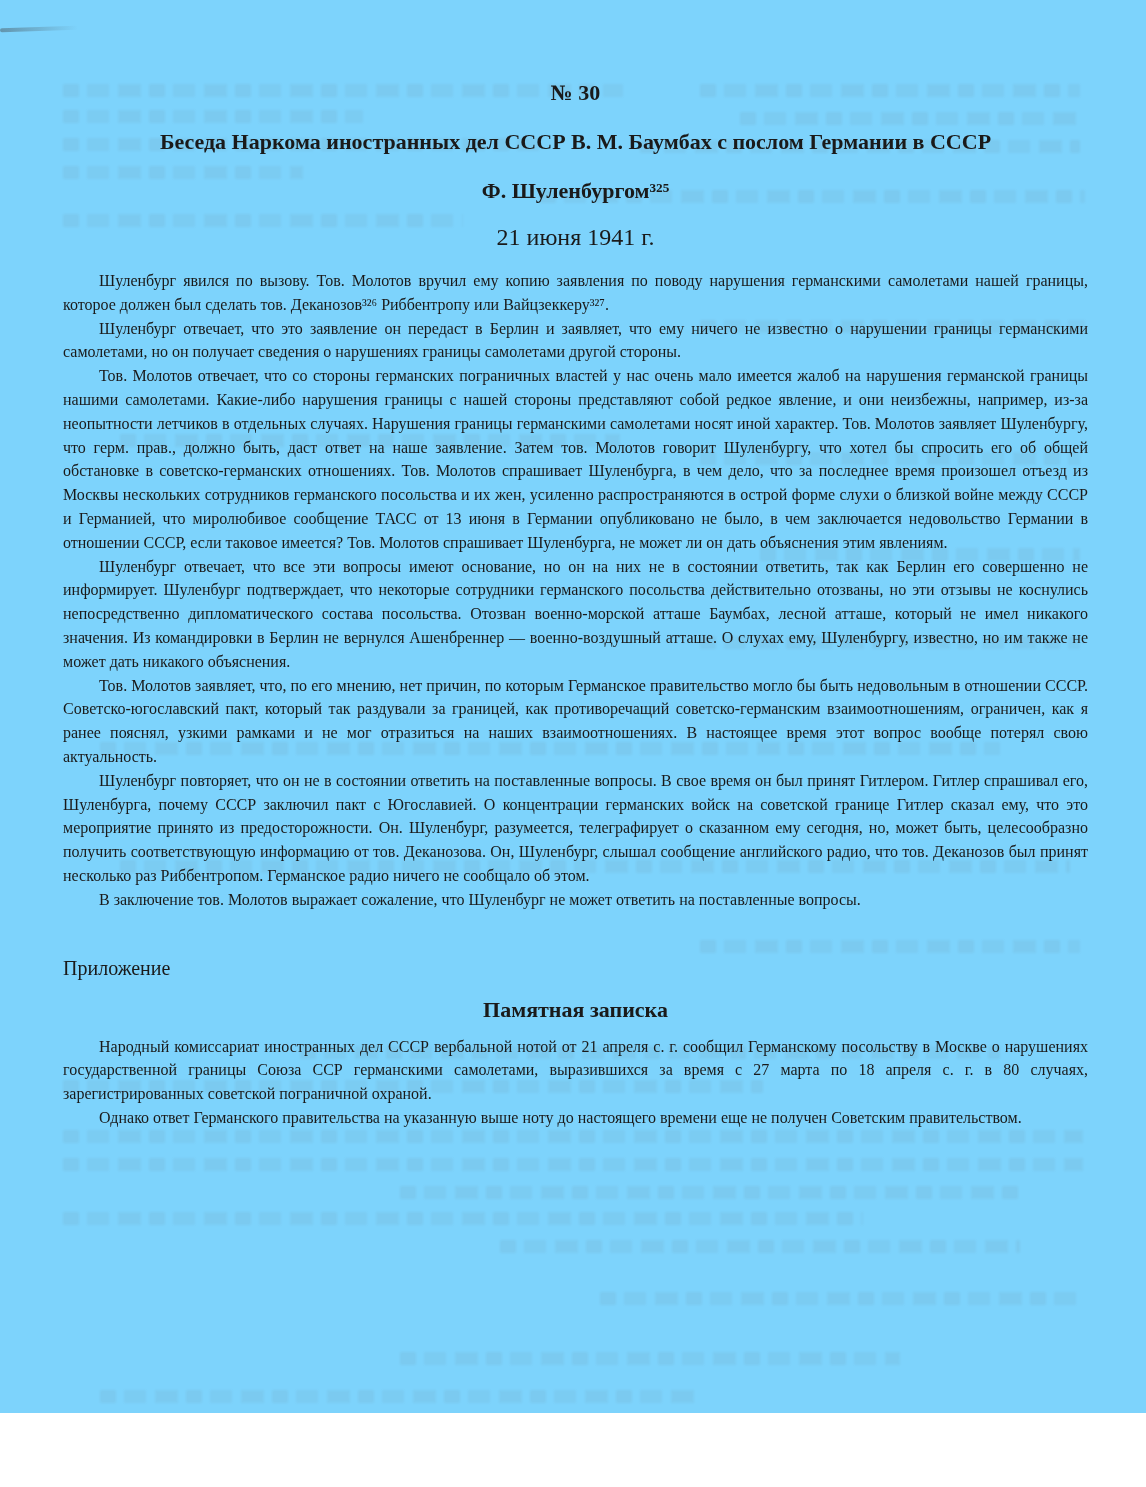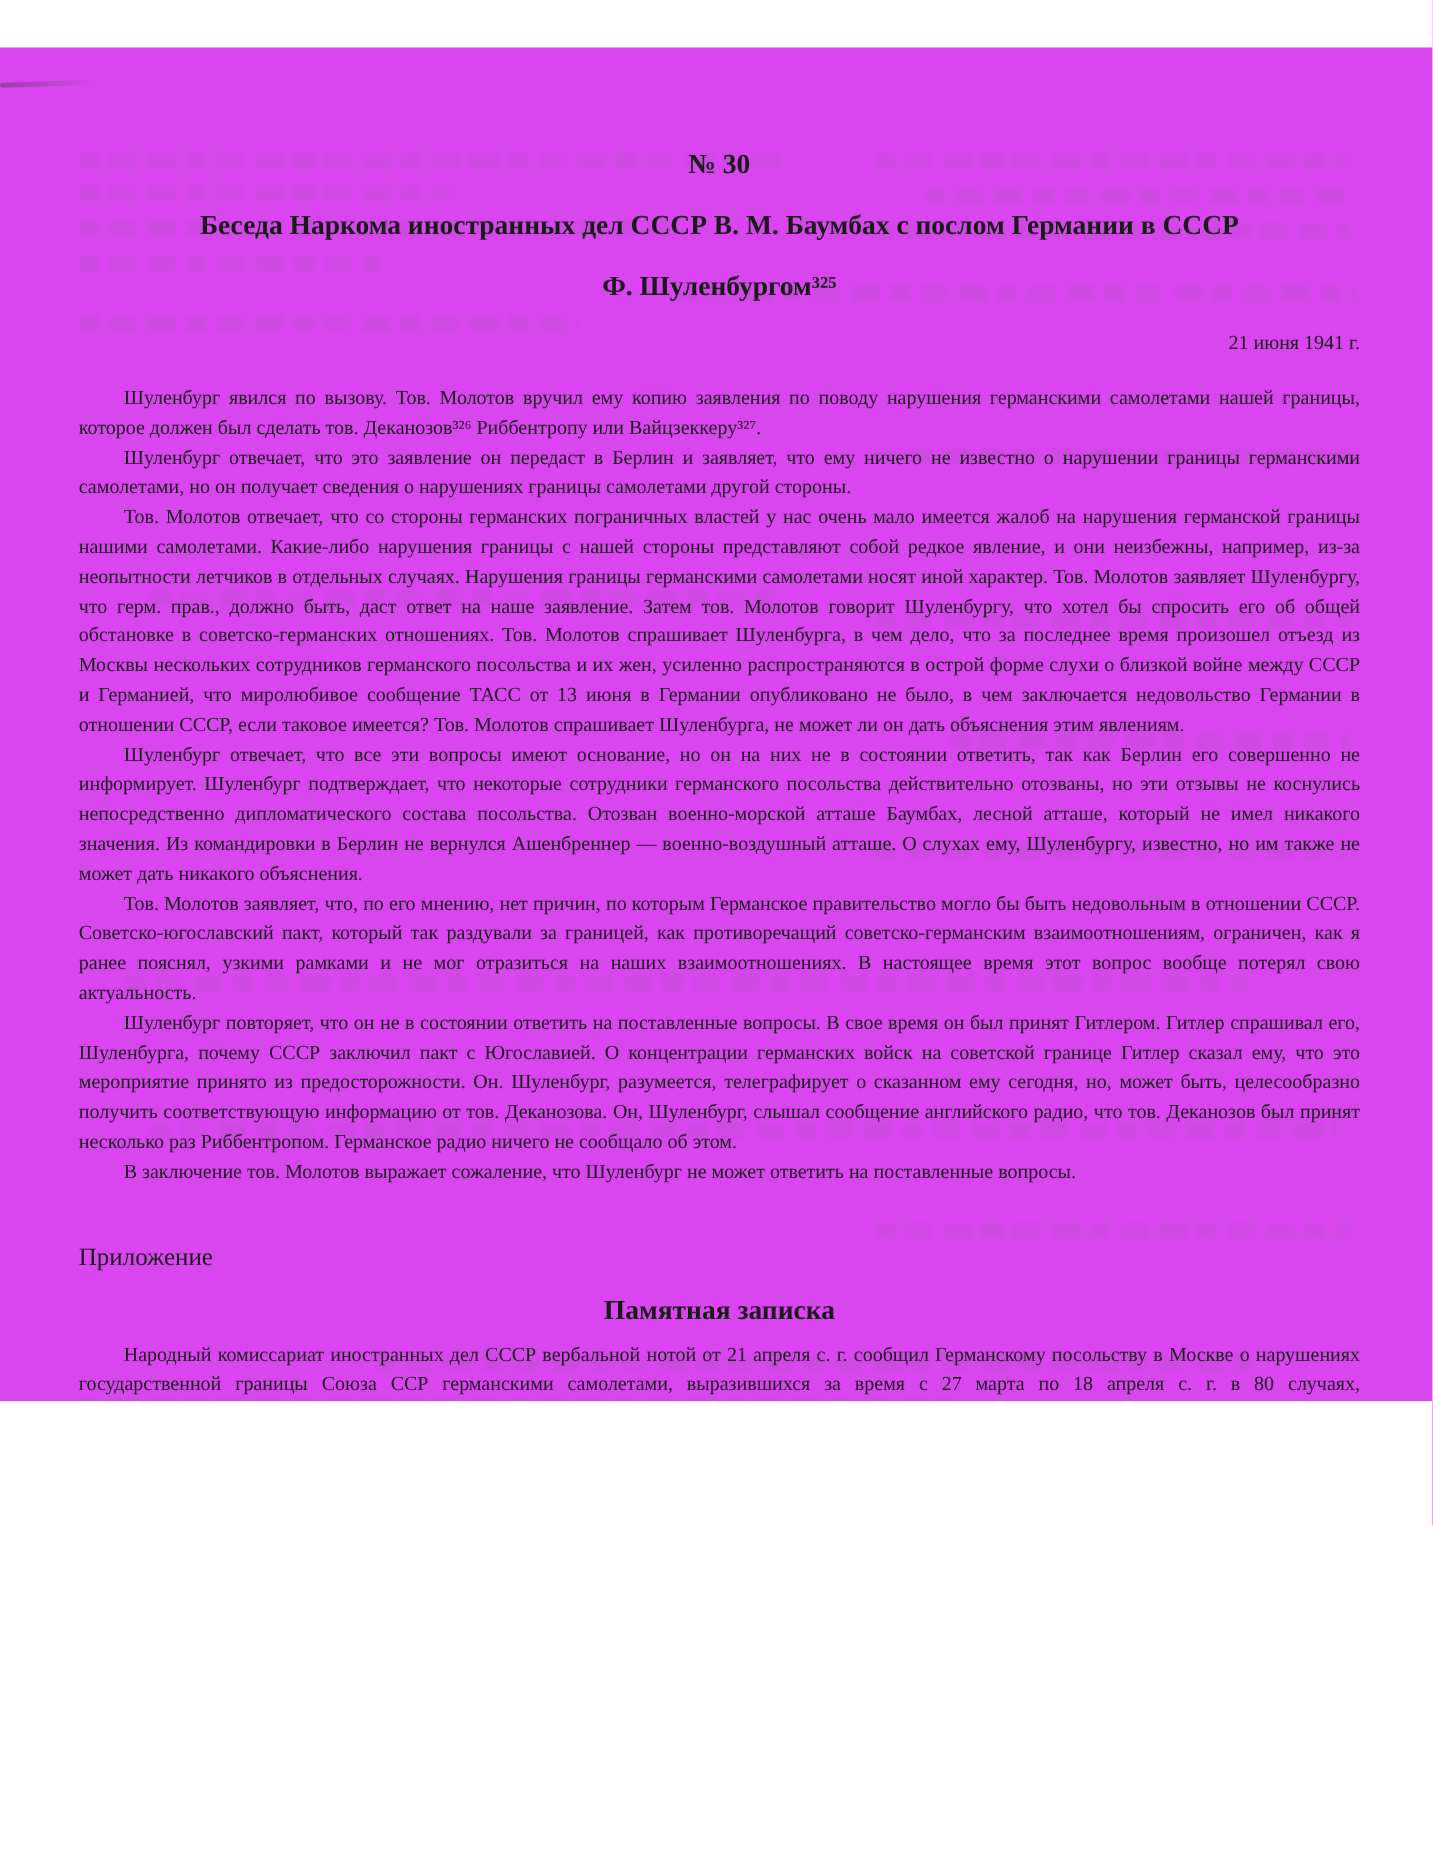--- a/index.html
+++ b/index.html
@@ -1,30 +1,29 @@
 <!DOCTYPE html>
 <html lang="ru"><head>
 <meta charset="utf-8">
 <style>
   html,body{margin:0;padding:0;background:#ffffff;}
   .page{
     position:relative;
-    width:1146px;height:1083px;
-    background:#d946ef;
+    width:1146px;height:1413px;
+    background:#7dd3fc;
     font-family:"Liberation Serif","DejaVu Serif",serif;
     color:#1a1a1a;
     overflow:hidden;
-    margin-top:38px;
   }
   .content{position:absolute;left:63px;width:1025px;top:0;}
   .doc-header{padding-top:80px;text-align:center;}
   .doc-number{font-size:22px;font-weight:700;line-height:26px;}
   .doc-title{margin-top:3px;}
   .doc-title-line{font-size:22px;font-weight:700;line-height:27px;}
-  .doc-date{text-align:right;font-size:16px;margin-top:13px;line-height:22px;}
+  .doc-date{text-align:center;font-size:24px;margin-top:13px;line-height:22px;}
   .doc-body{margin-top:21px;}
   .para{
     font-size:16px;
     line-height:23.8px;
     text-align:justify;
     text-indent:36px;
     margin:0;
   }
   .appendix{margin-top:44px;}
   .appendix-label{font-size:20px;line-height:24px;}

